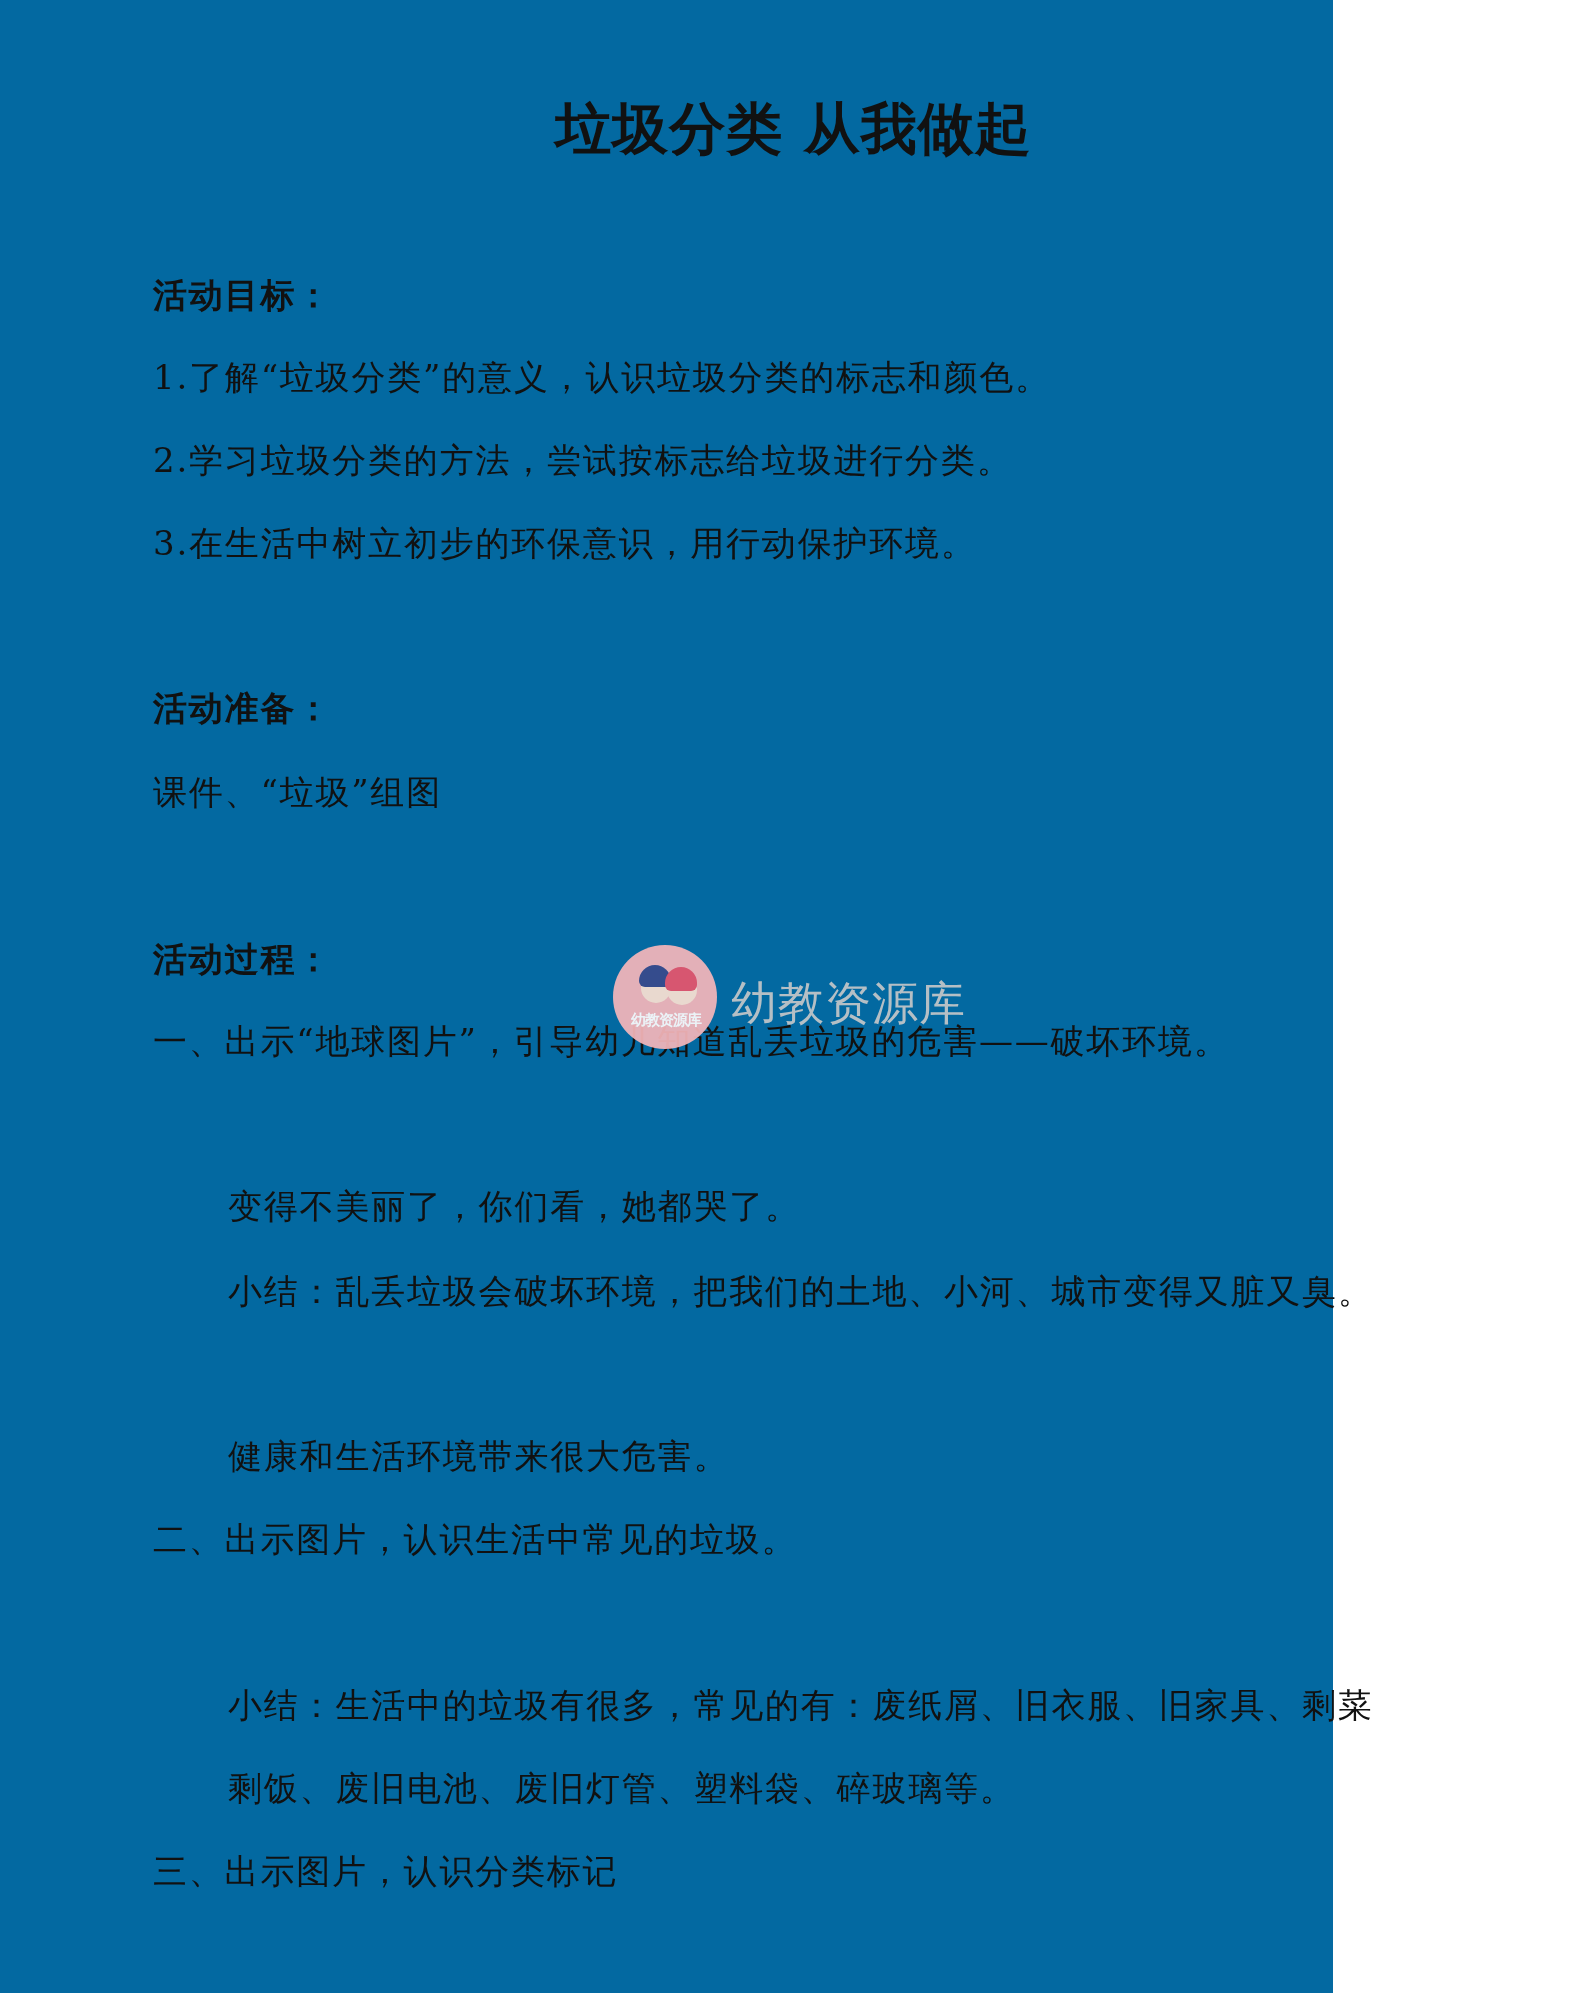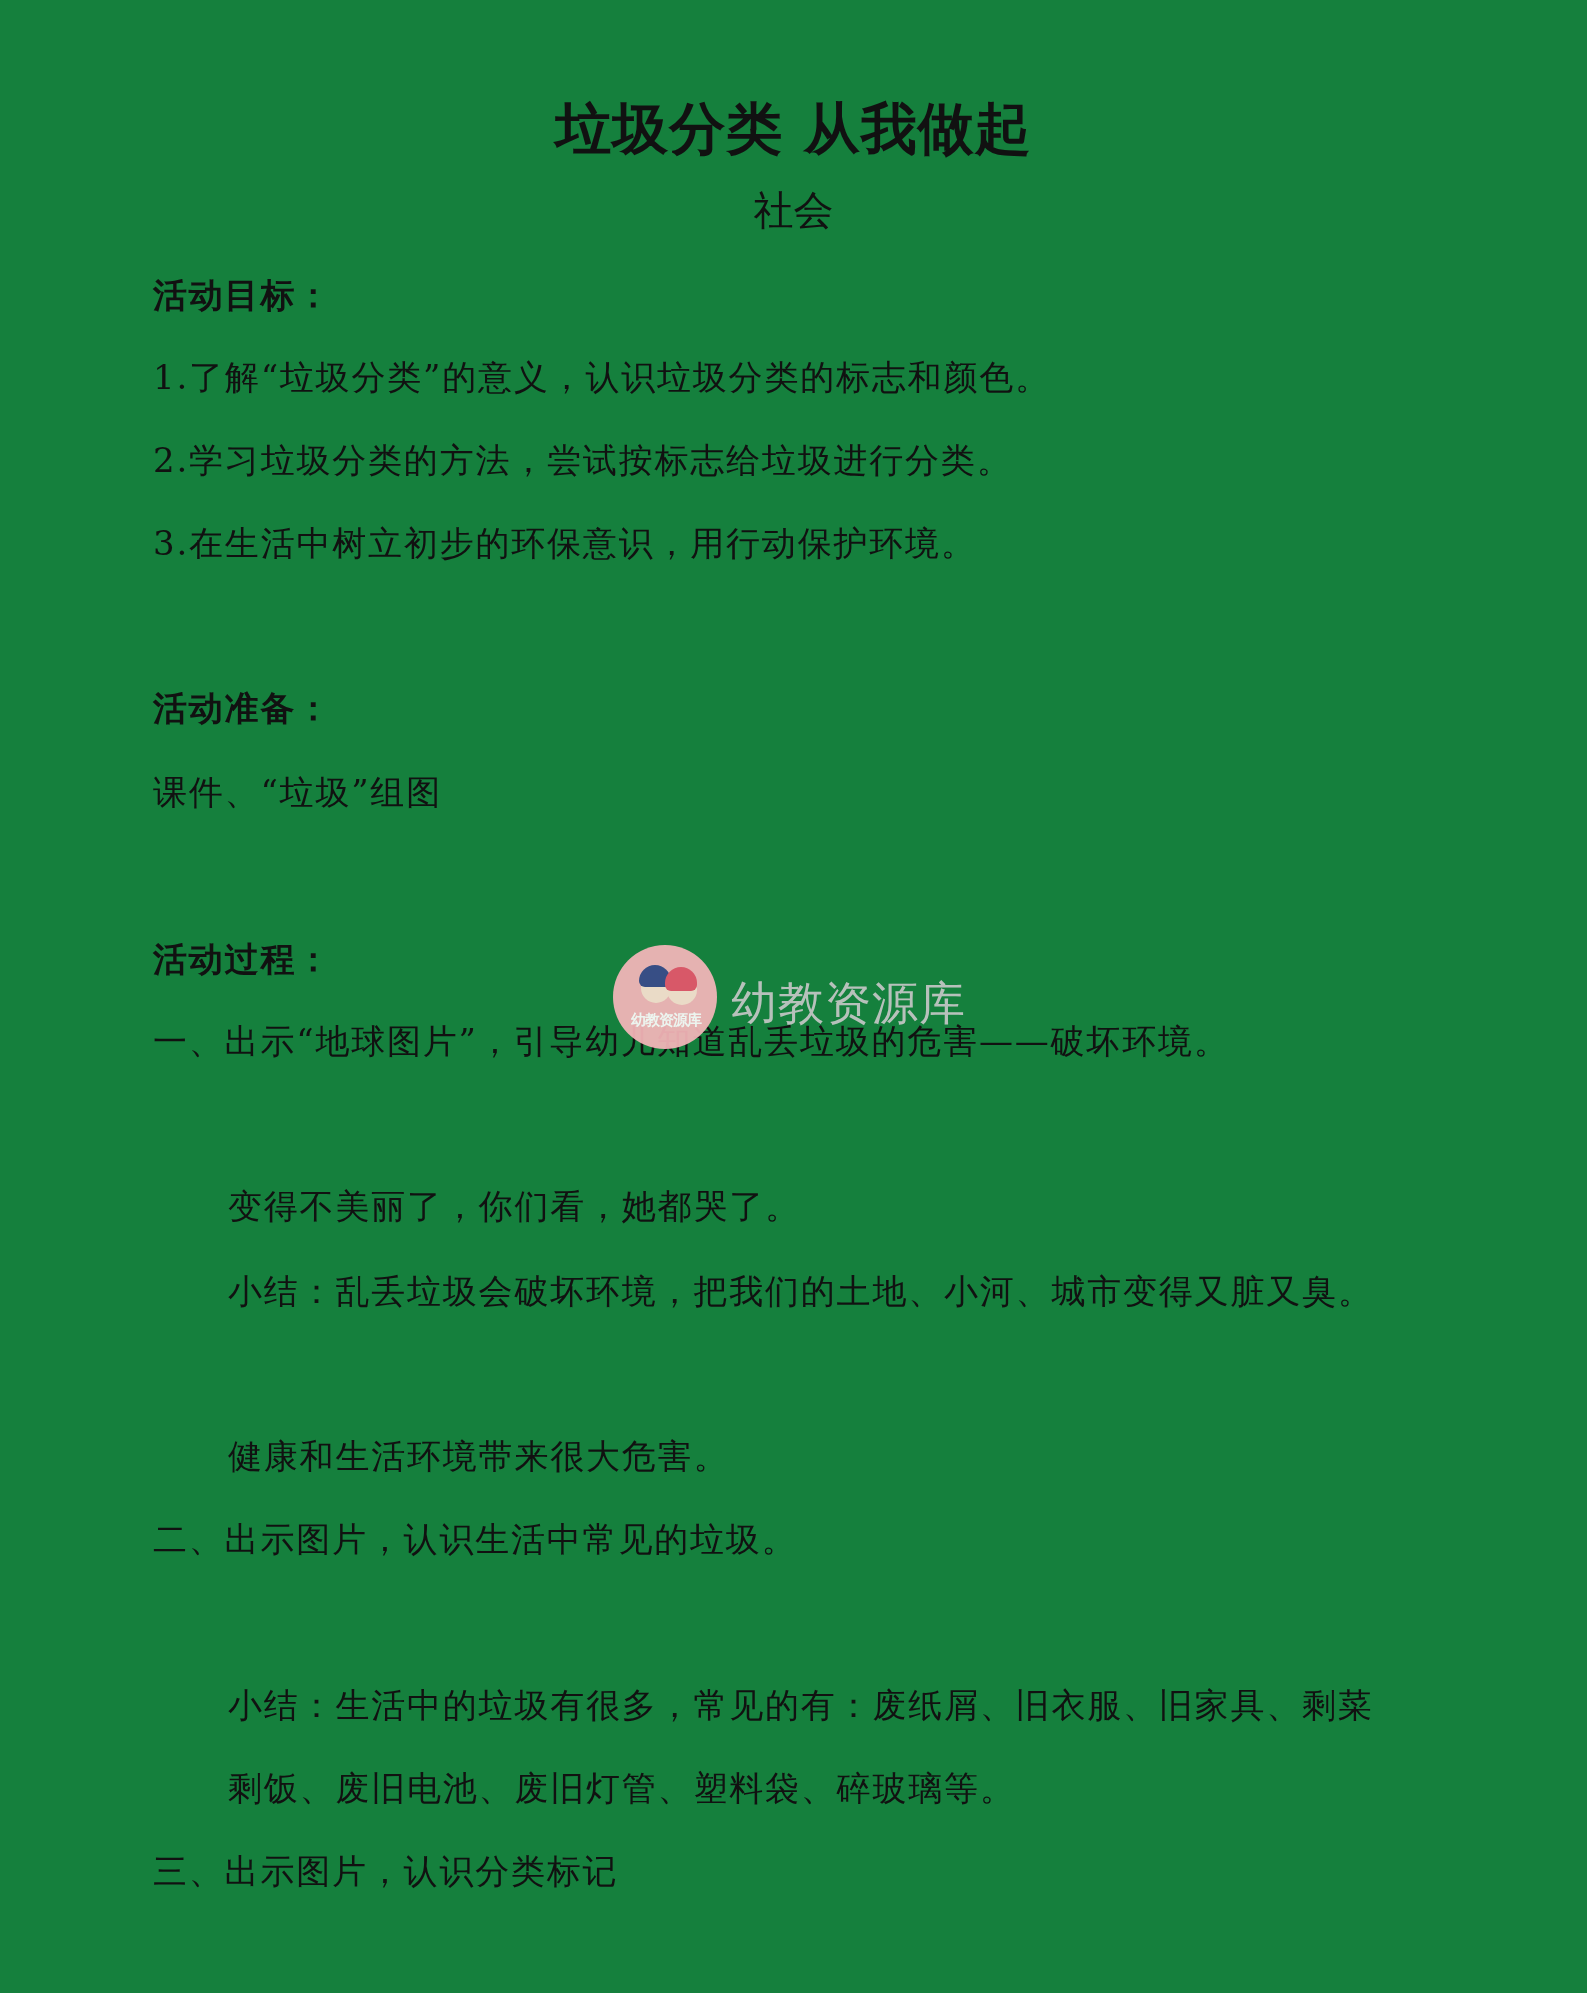--- a/index.html
+++ b/index.html
@@ -1,18 +1,18 @@
 <!DOCTYPE html>
 <html><head>
 <meta charset="utf-8">
 <style>
   html, body { margin: 0; padding: 0; background: #ffffff; }
   body { width: 1587px; height: 1993px; position: relative; overflow: hidden;
          font-family: "DejaVu Serif", "Liberation Serif", serif; color: #111111; }
-  .page { position: absolute; left: 0; top: 0; width: 1587px; height: 1993px; background: #15803d; }
+  .page { position: absolute; left: 0; top: 0; width: 1333px; height: 1993px; background: #0369a1; }
   .title { position: absolute; left: 0; width: 1587px; top: 98px; text-align: center;
            font-size: 56px; font-weight: bold; line-height: 60px; letter-spacing: 1px; }
   .subtitle { position: absolute; left: 0; width: 1587px; top: 188px; text-align: center;
               font-size: 40px; line-height: 44px; }
   .line { position: absolute; font-size: 34px; line-height: 40px; white-space: nowrap; letter-spacing: 1.8px; }
   .h { left: 153px; font-weight: bold; }
   .l0 { left: 153px; }
   .l1 { left: 228px; }
   .watermark { position: absolute; left: 613px; top: 945px; width: 380px; height: 104px; }
   .wm-circle { position: absolute; left: 0; top: 0; width: 104px; height: 104px; border-radius: 50%;
@@ -27,21 +27,20 @@
                    color: #ffffff; letter-spacing: -1px; }
   .wm-text { position: absolute; left: 118px; top: 28px; font-family: "DejaVu Sans", sans-serif;
              font-size: 46px; color: #c9c9c9; opacity: 0.9; letter-spacing: 1px; white-space: nowrap; }
 </style>
 </head>
 <body>
 
 <div class="page">
 
   <div class="title">垃圾分类 从我做起</div>
-  <div class="subtitle">社会</div>
 
   <div class="line h" style="top:275px">活动目标：</div>
   <div class="line l0" style="top:357px">1.了解“垃圾分类”的意义，认识垃圾分类的标志和颜色。</div>
   <div class="line l0" style="top:440px">2.学习垃圾分类的方法，尝试按标志给垃圾进行分类。</div>
   <div class="line l0" style="top:523px">3.在生活中树立初步的环保意识，用行动保护环境。</div>
 
   <div class="line h" style="top:688px">活动准备：</div>
   <div class="line l0" style="top:772px">课件、“垃圾”组图</div>
 
   <div class="line h" style="top:939px">活动过程：</div>

